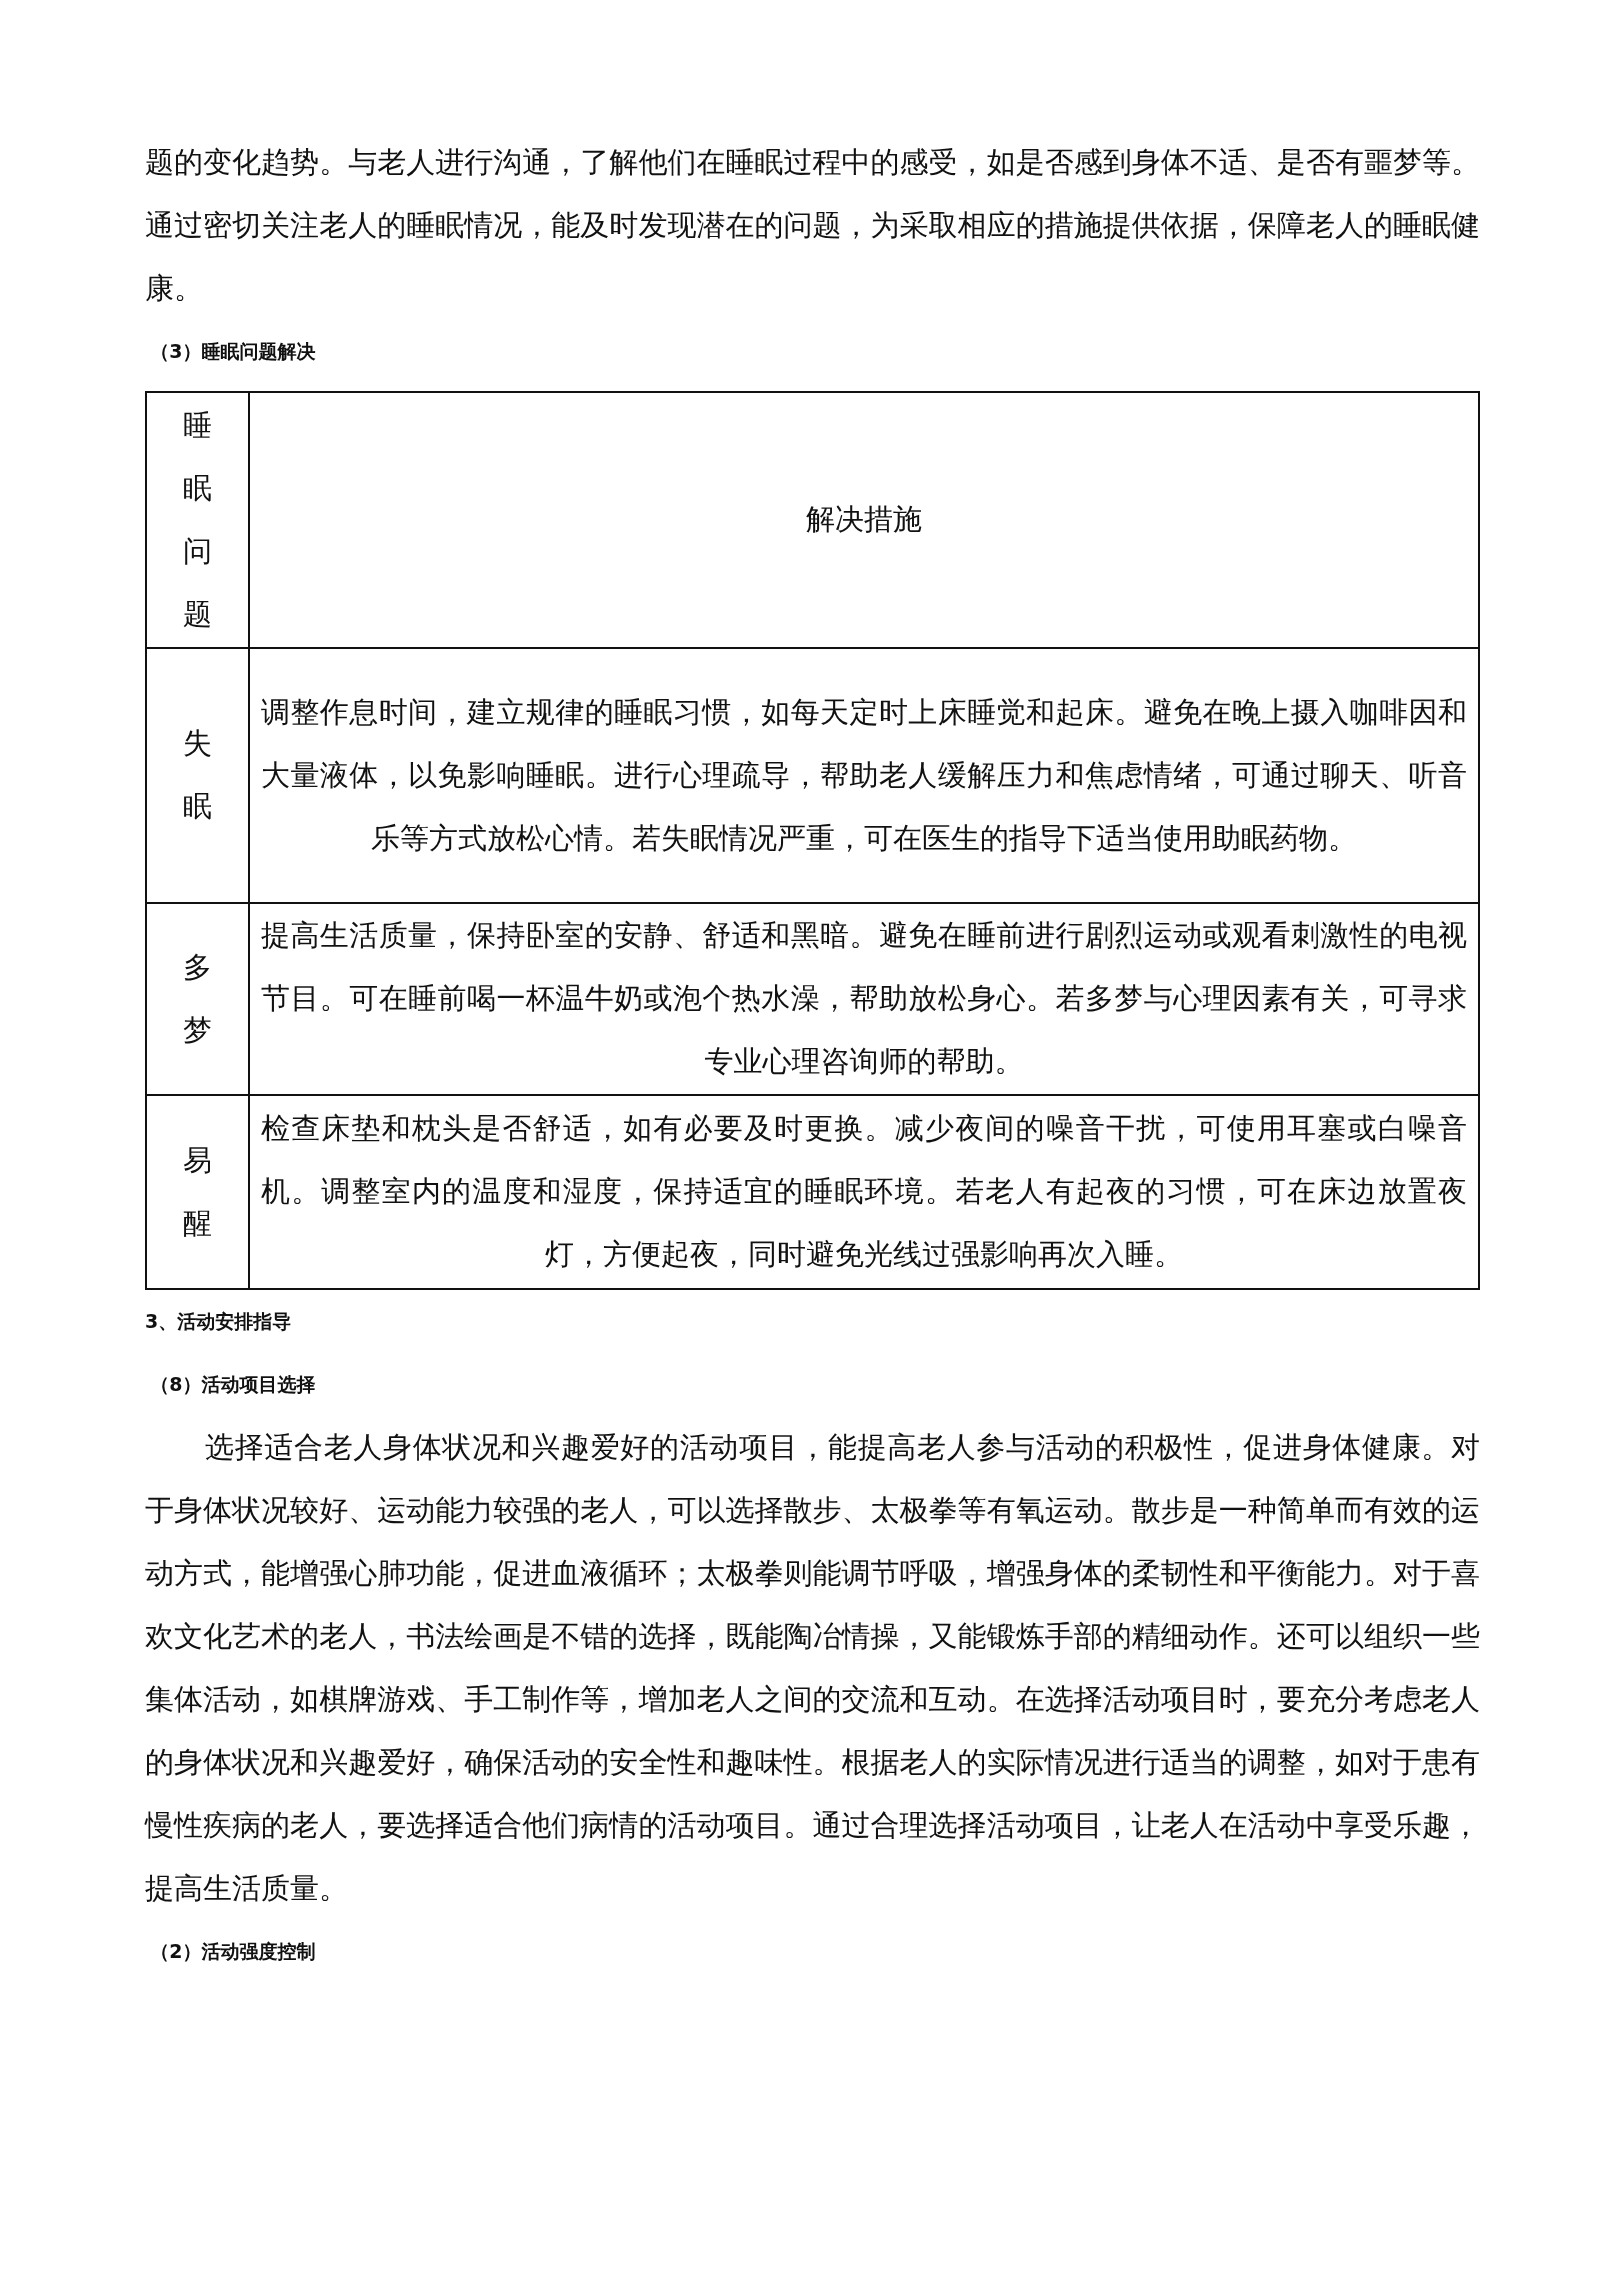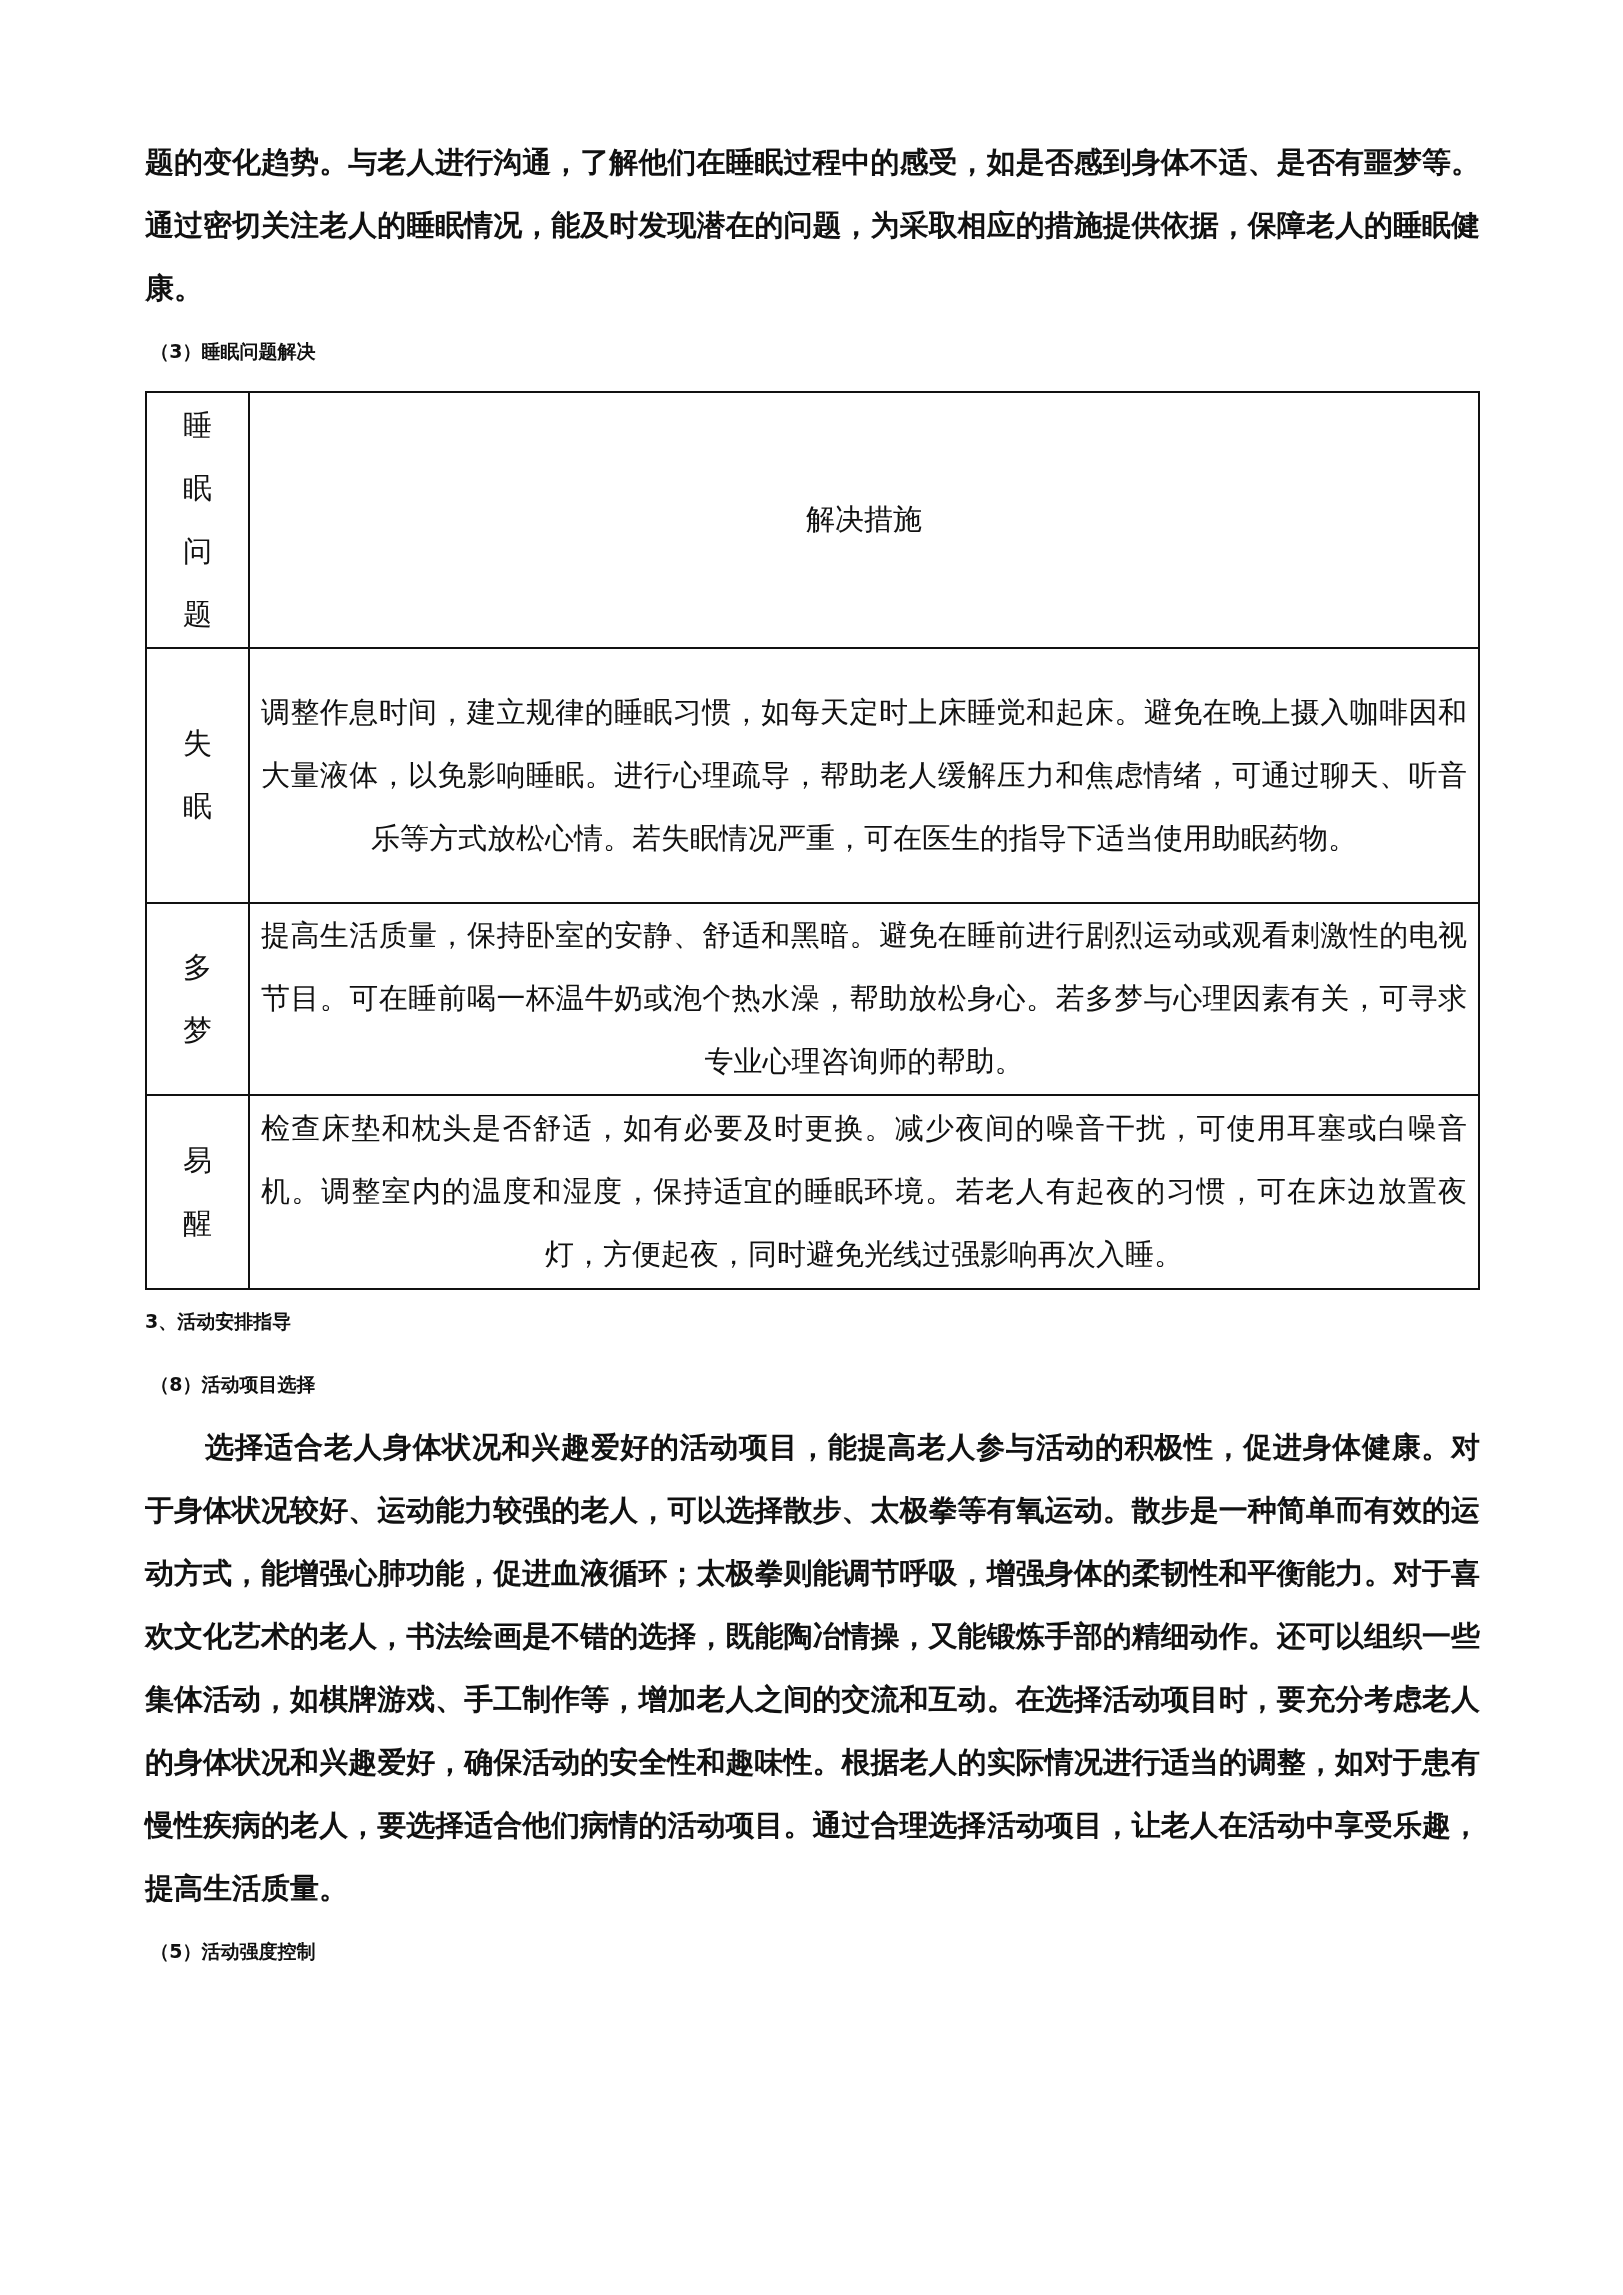--- a/index.html
+++ b/index.html
@@ -20,21 +20,20 @@
       left: 145px;
       top: 131px;
       width: 1335px;
     }
     .para {
       font-size: 29px;
       line-height: 63px;
       margin: 0;
       text-align: justify;
       text-align-last: left;
-      font-weight: bold;
     }
     .para.indent {
       text-indent: 60px;
     }
     .heading {
       font-family: "DejaVu Sans", "Liberation Sans", sans-serif;
       font-weight: bold;
       font-size: 19px;
       line-height: 63px;
       margin: 0;
@@ -136,16 +135,16 @@
     </tr>
   </tbody>
     </table>
 
   <p class="heading">3、活动安排指导</p>
 
   <p class="heading sub">（8）活动项目选择</p>
 
   <p class="para indent">选择适合老人身体状况和兴趣爱好的活动项目，能提高老人参与活动的积极性，促进身体健康。对于身体状况较好、运动能力较强的老人，可以选择散步、太极拳等有氧运动。散步是一种简单而有效的运动方式，能增强心肺功能，促进血液循环；太极拳则能调节呼吸，增强身体的柔韧性和平衡能力。对于喜欢文化艺术的老人，书法绘画是不错的选择，既能陶冶情操，又能锻炼手部的精细动作。还可以组织一些集体活动，如棋牌游戏、手工制作等，增加老人之间的交流和互动。在选择活动项目时，要充分考虑老人的身体状况和兴趣爱好，确保活动的安全性和趣味性。根据老人的实际情况进行适当的调整，如对于患有慢性疾病的老人，要选择适合他们病情的活动项目。通过合理选择活动项目，让老人在活动中享受乐趣，提高生活质量。</p>
 
-  <p class="heading sub">（5）活动强度控制</p>
+  <p class="heading sub">（2）活动强度控制</p>
 
 </div>
 
 
 </body></html>

